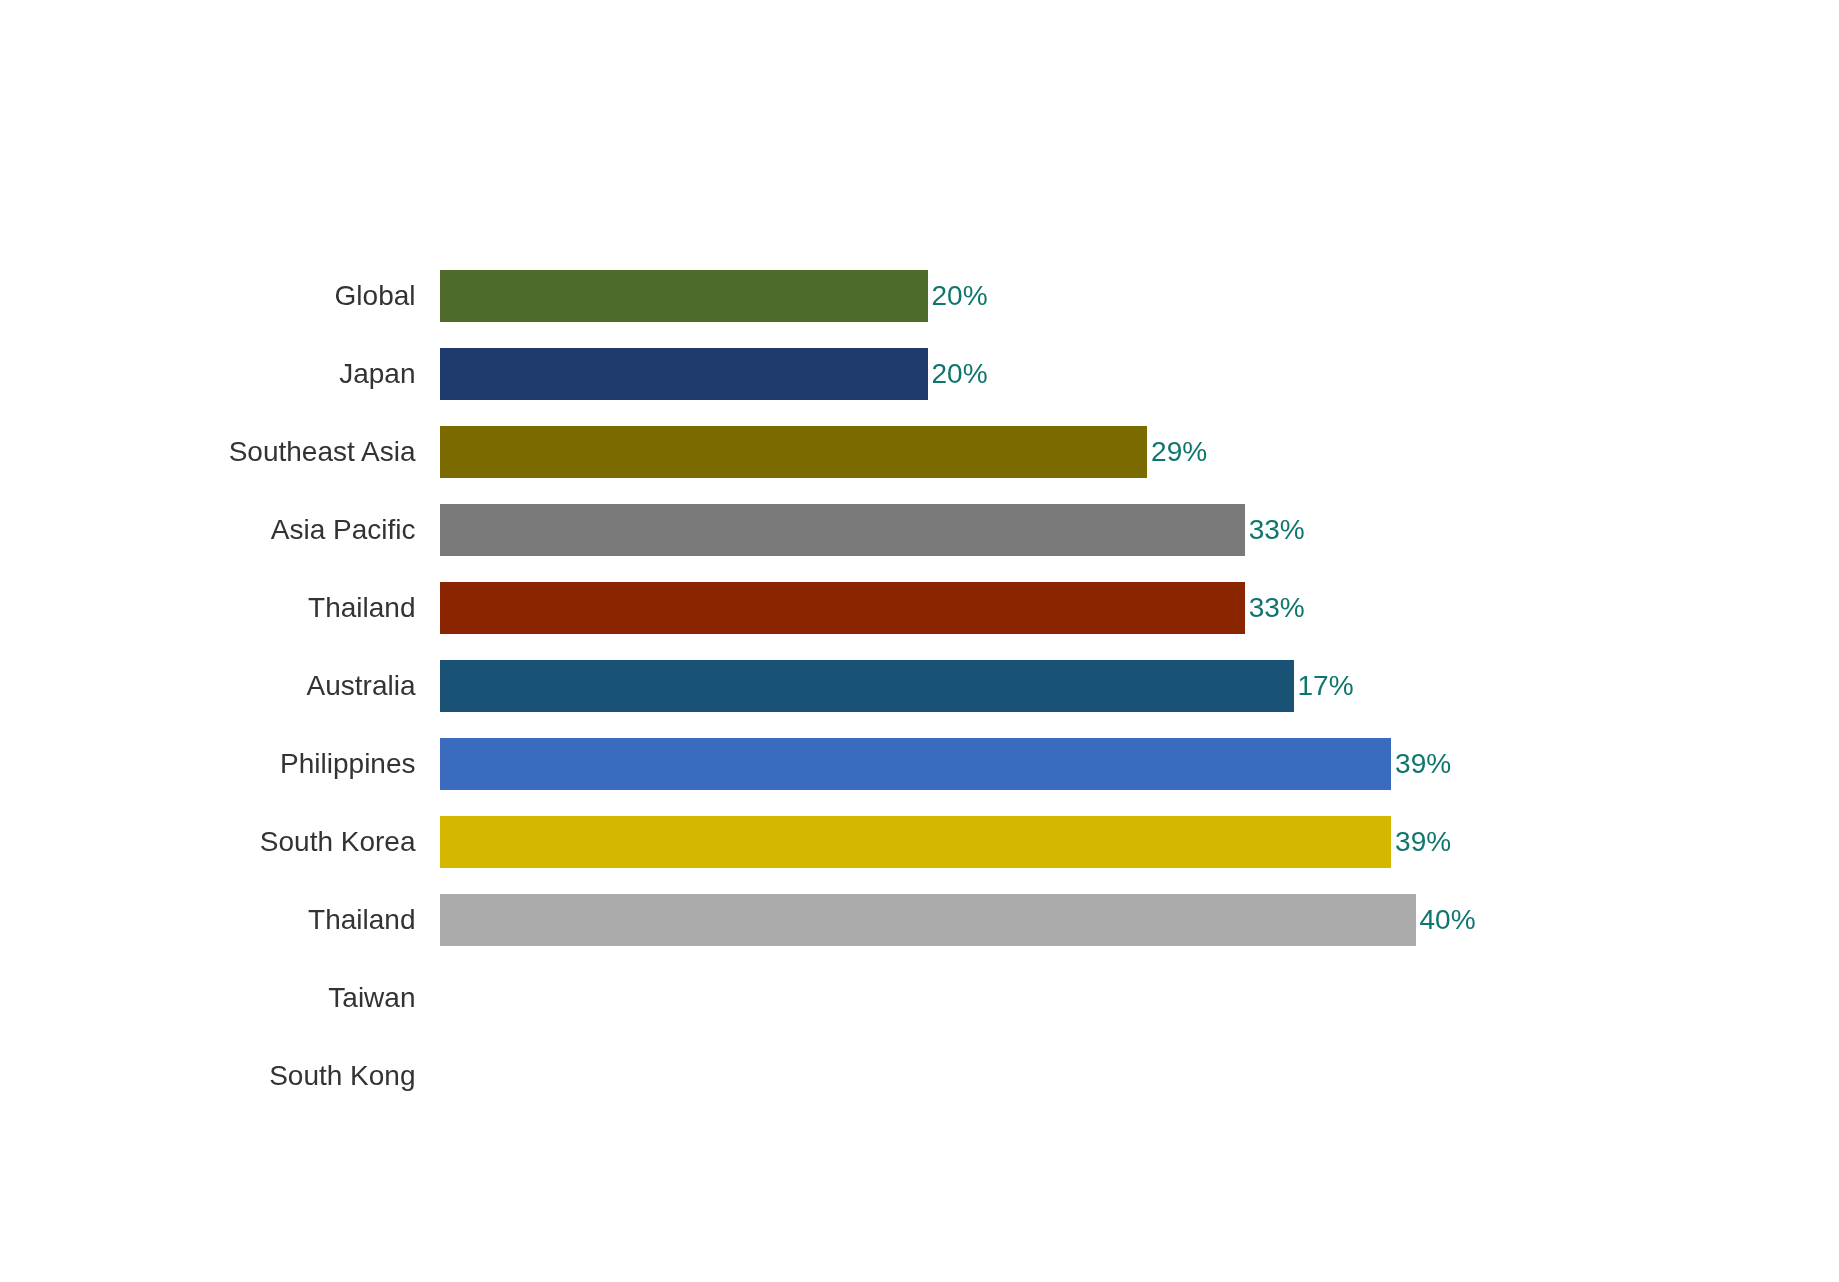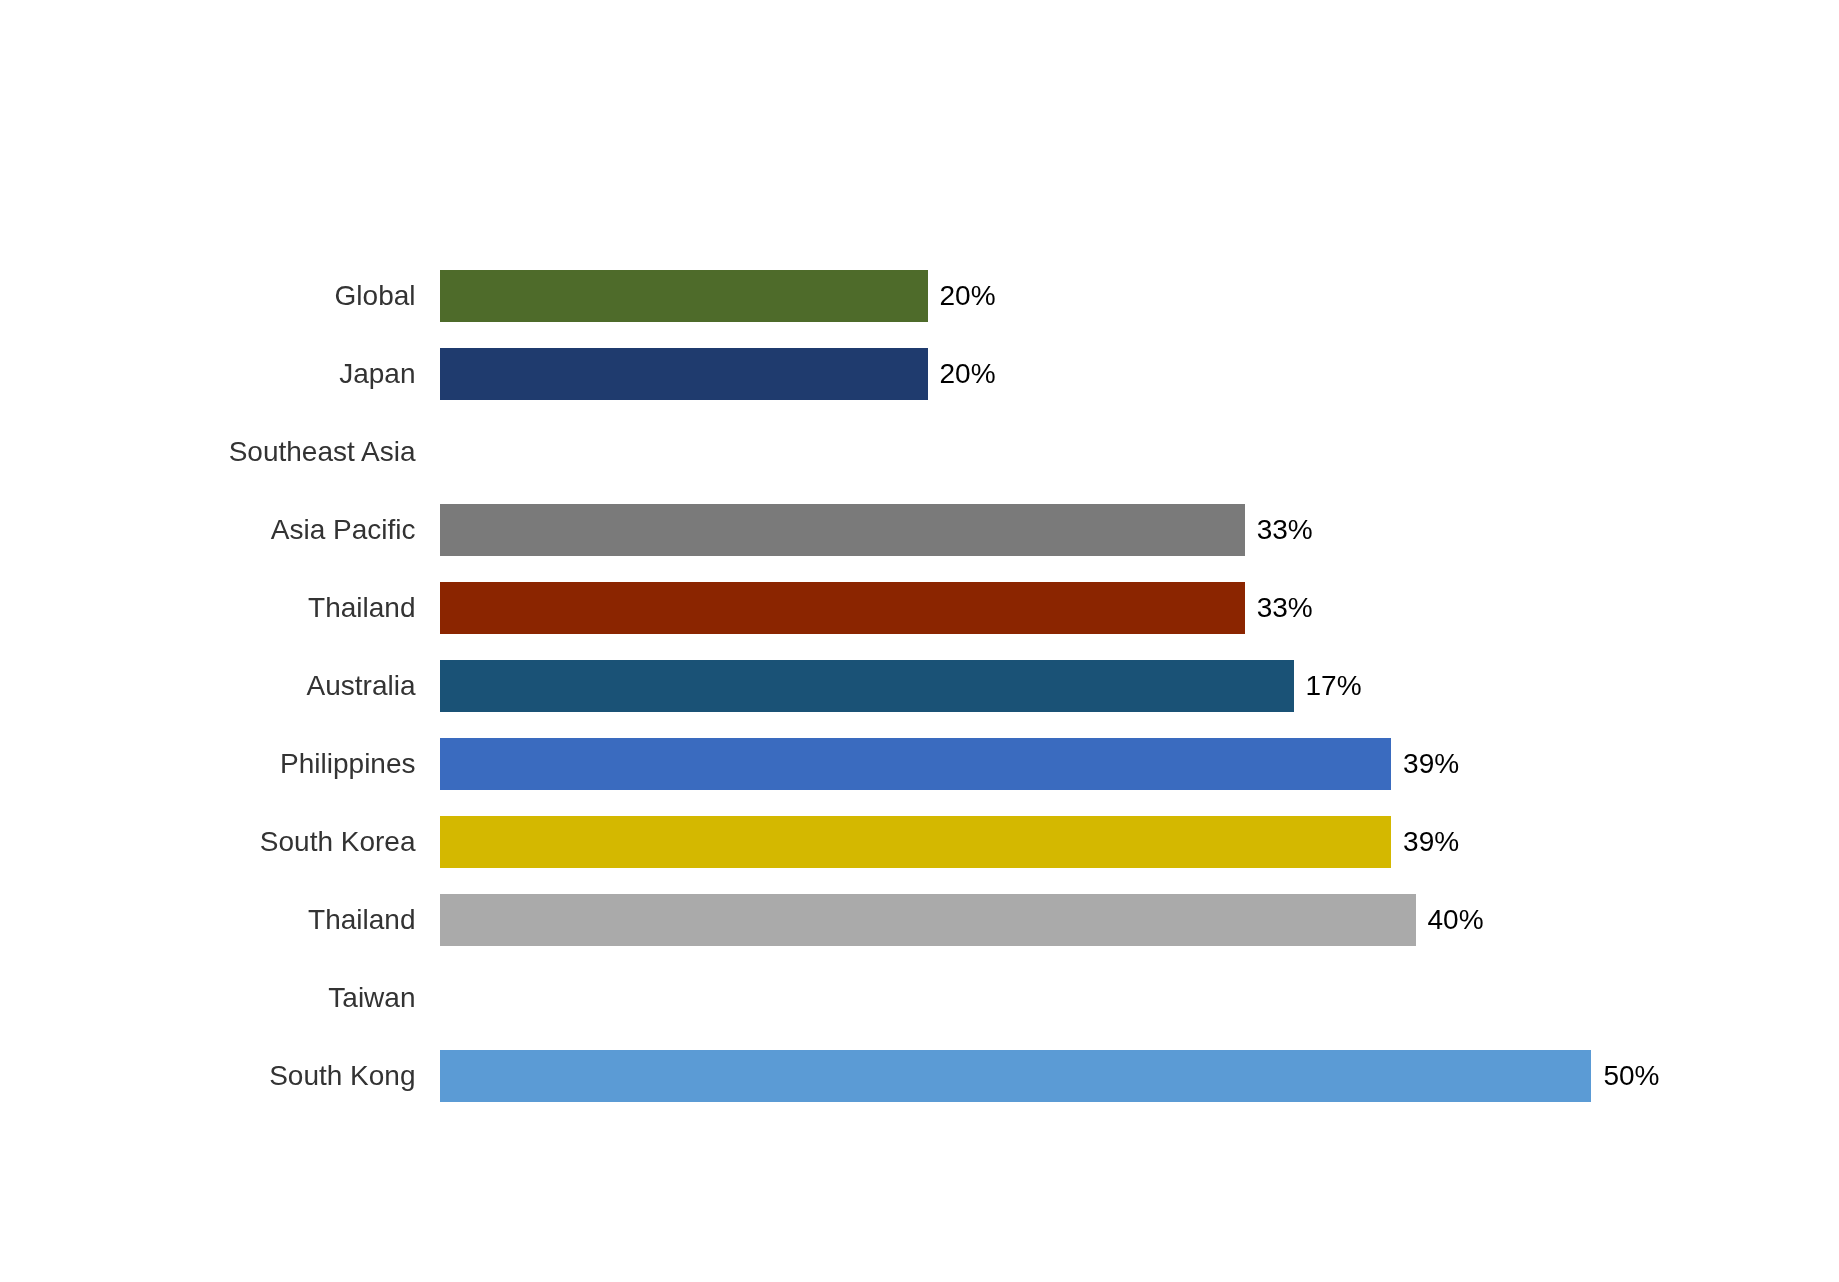--- a/index.html
+++ b/index.html
@@ -54,23 +54,23 @@
       display: flex;
       align-items: center;
     }
 
     .bar-fill {
       height: 52px;
       border-radius: 0;
     }
 
     .bar-value {
-      margin-left: 12px;
+      margin-left: 4px;
       font-size: 28px;
-      color: #000000;
+      color: #0f766e;
       white-space: nowrap;
     }
   </style>
 </head>
 <body>
 
 <div class="chart-container">
   <div class="chart-title">
     <span></span><br>
     <span></span>
@@ -86,20 +86,24 @@
       </div>
       <div class="bar-row">
         <div class="bar-label">Japan</div>
         <div class="bar-track">
           <div class="bar-fill" style="width: 40%; background-color: rgb(31, 59, 110);"></div>
           <div class="bar-value">20%</div>
         </div>
       </div>
       <div class="bar-row">
         <div class="bar-label">Southeast Asia</div>
+        <div class="bar-track">
+          <div class="bar-fill" style="width: 58%; background-color: rgb(122, 106, 0);"></div>
+          <div class="bar-value">29%</div>
+        </div>
       </div>
       <div class="bar-row">
         <div class="bar-label">Asia Pacific</div>
         <div class="bar-track">
           <div class="bar-fill" style="width: 66%; background-color: rgb(122, 122, 122);"></div>
           <div class="bar-value">33%</div>
         </div>
       </div>
       <div class="bar-row">
         <div class="bar-label">Thailand</div>
@@ -134,19 +138,15 @@
         <div class="bar-track">
           <div class="bar-fill" style="width: 80%; background-color: rgb(170, 170, 170);"></div>
           <div class="bar-value">40%</div>
         </div>
       </div>
       <div class="bar-row">
         <div class="bar-label">Taiwan</div>
       </div>
       <div class="bar-row">
         <div class="bar-label">South Kong</div>
-        <div class="bar-track">
-          <div class="bar-fill" style="width: 100%; background-color: rgb(91, 155, 213);"></div>
-          <div class="bar-value">50%</div>
-        </div>
       </div>
     </div>
 </div>
 
 </body></html>

